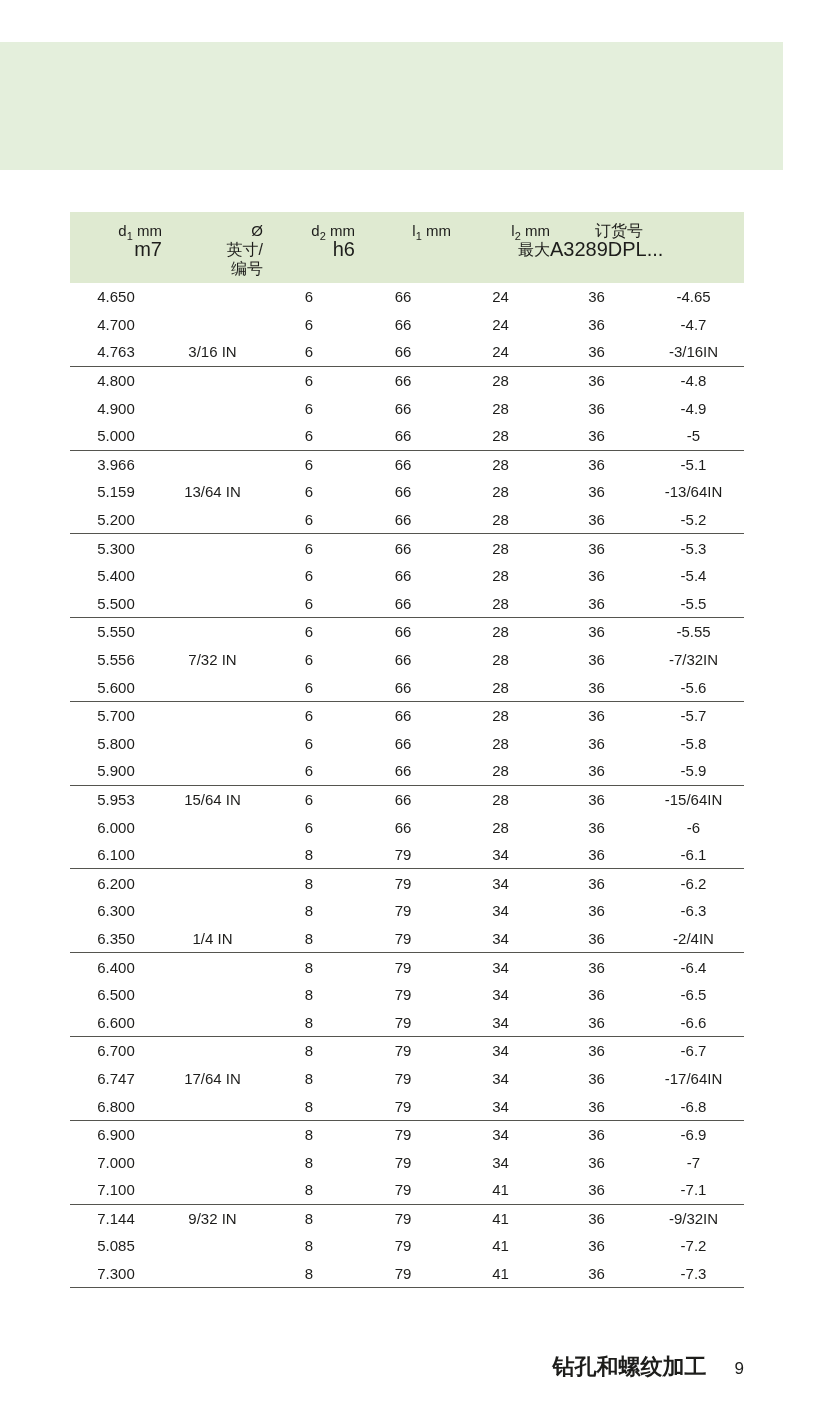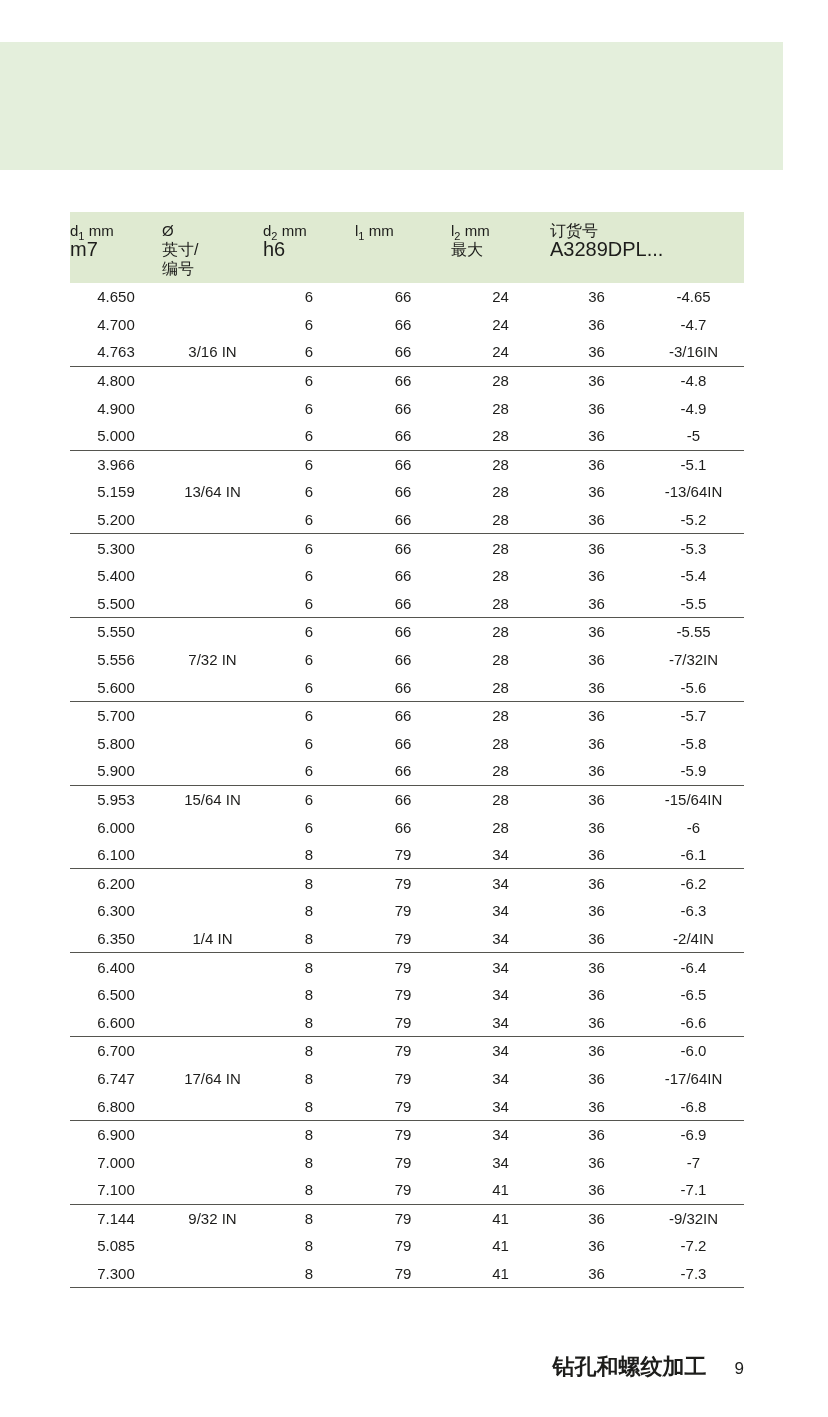--- a/index.html
+++ b/index.html
@@ -26,21 +26,21 @@
     position: absolute; top: 212px; left: 70px; width: 674px;
   }
   .thead {
     display: grid;
     grid-template-columns: 92px 101px 92px 96px 99px 93px 101px;
     background: var(--header_bg);
     height: 71px;
     box-sizing: border-box;
     padding-top: 9px;
   }
-  .th { text-align: left; font-size: 15px; line-height: 19px; }
+  .th { text-align: right; font-size: 15px; line-height: 19px; }
   .th sub { font-size: 11px; line-height: 0; }
   .th-line { font-size: 20px; line-height: 19px; }
   .cn { font-weight: 400; font-size: 16px; }
   .tbody { }
   .group { border-bottom: 1px solid var(--divider); }
   .tr {
     display: grid;
     grid-template-columns: 92px 101px 92px 96px 99px 93px 101px;
     height: 27.6px;
     align-items: center;
@@ -350,21 +350,21 @@
           </div>
         </div>
         <div class="group">
           <div class="tr">
             <div class="td">6.700</div>
             <div class="td"></div>
             <div class="td">8</div>
             <div class="td">79</div>
             <div class="td">34</div>
             <div class="td">36</div>
-            <div class="td">-6.0</div>
+            <div class="td">-6.7</div>
           </div>
           <div class="tr">
             <div class="td">6.747</div>
             <div class="td">17/64 IN</div>
             <div class="td">8</div>
             <div class="td">79</div>
             <div class="td">34</div>
             <div class="td">36</div>
             <div class="td">-17/64IN</div>
           </div>

